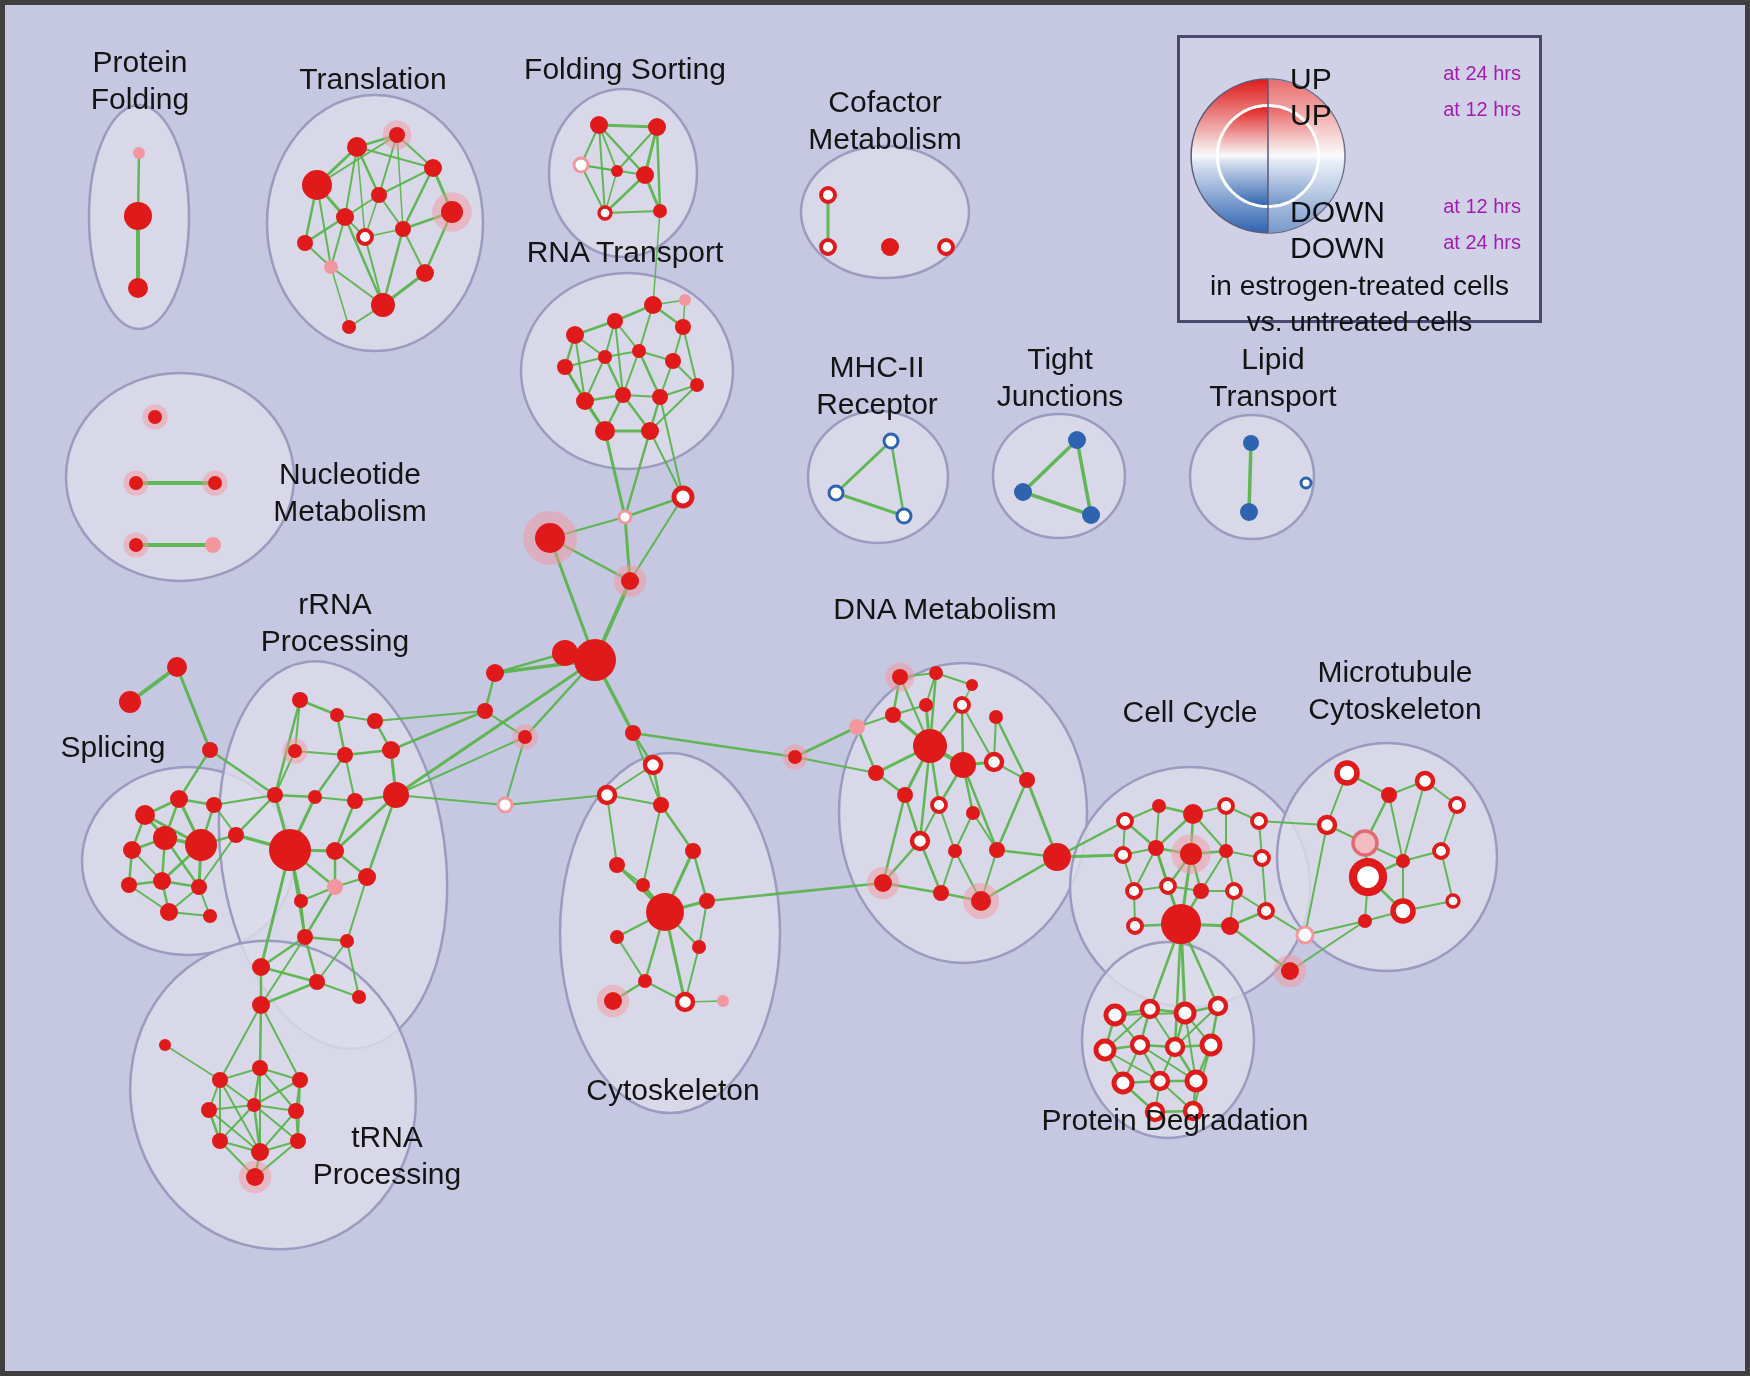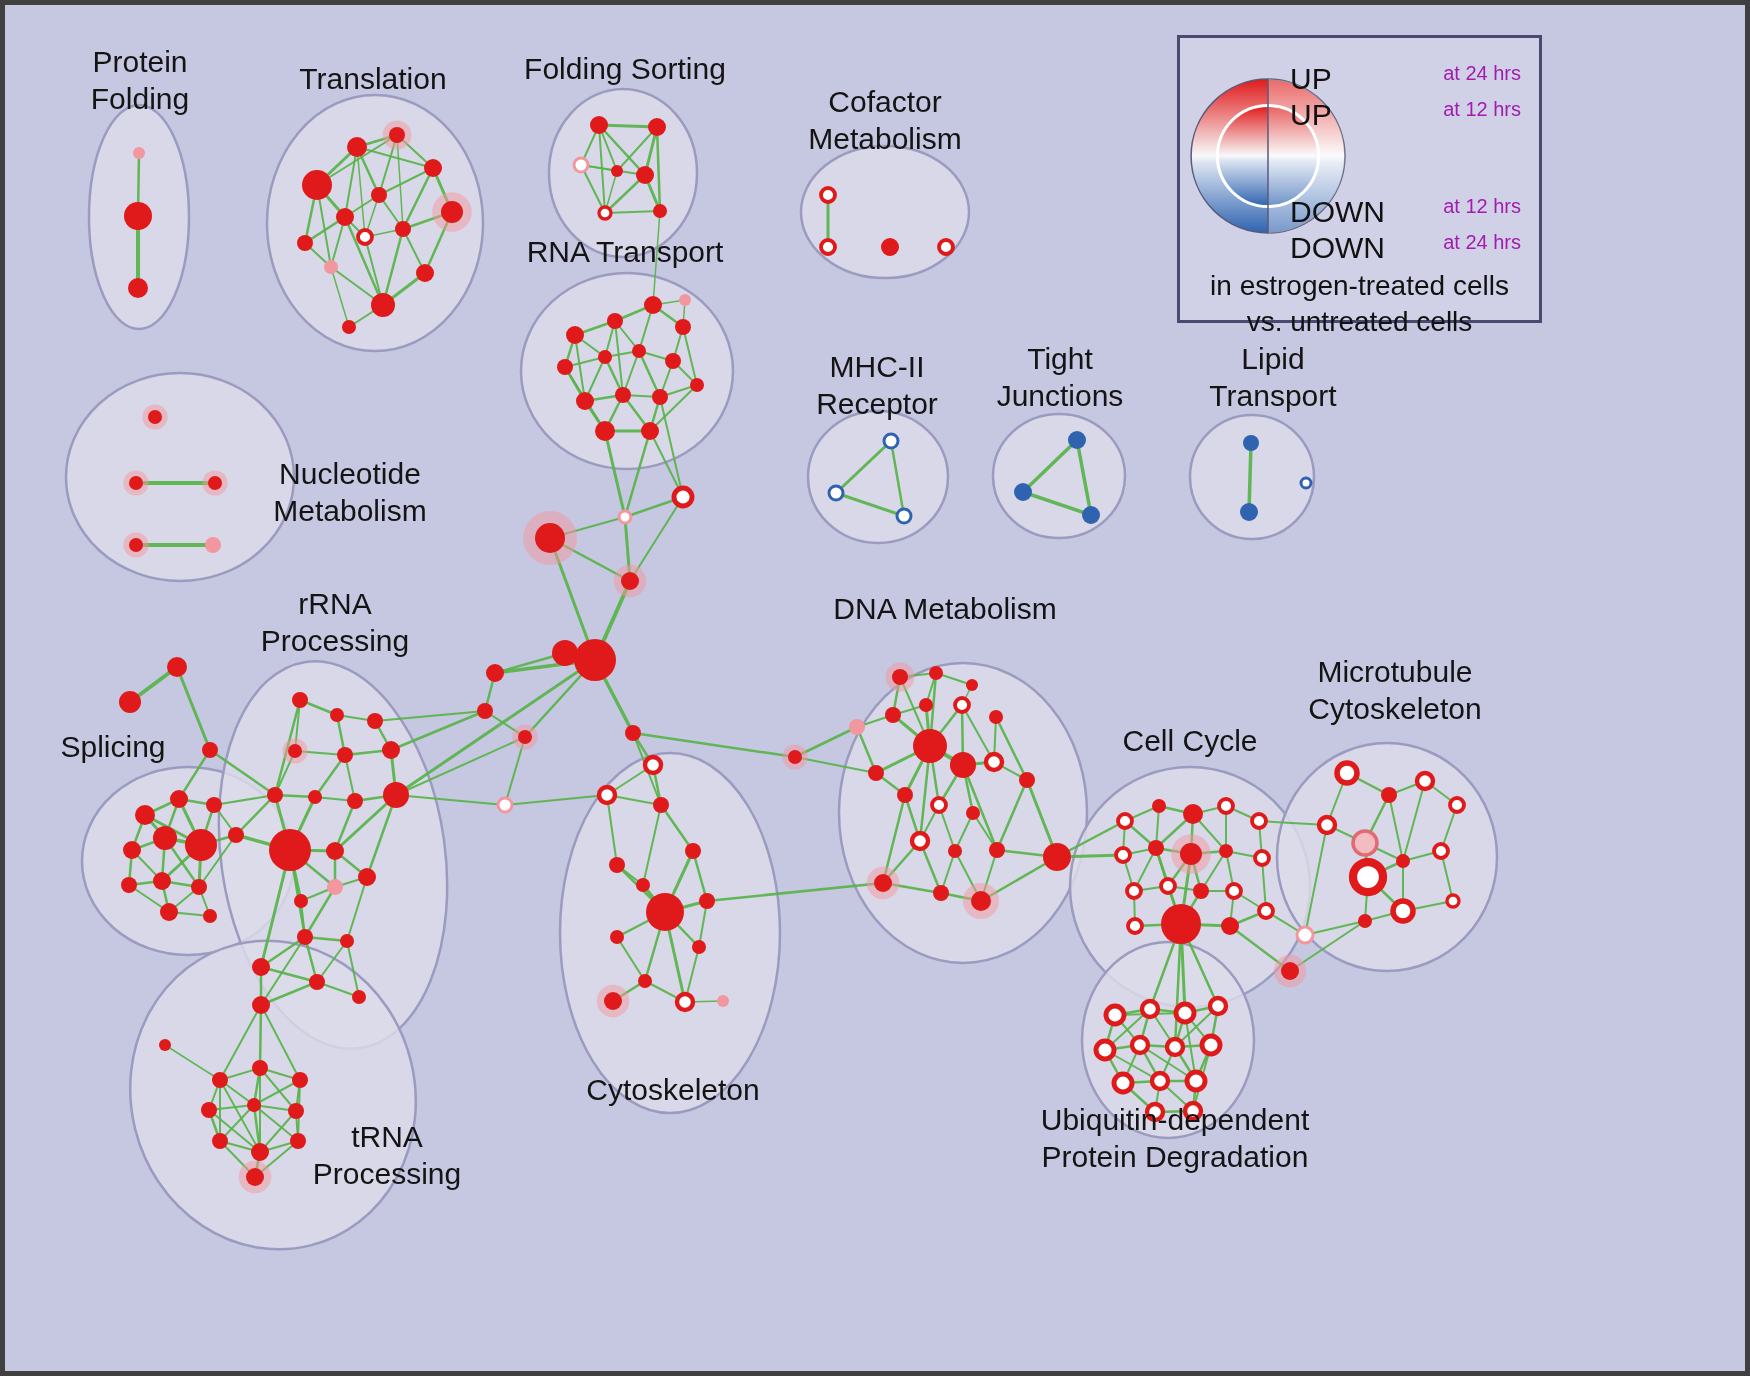--- a/index.html
+++ b/index.html
@@ -703,29 +703,28 @@
       <div class="cluster-label" style="left: 382px; top: 1113px;">
         <div>tRNA</div>
         <div>Processing</div>
       </div>
       <div class="cluster-label" style="left: 668px; top: 1066px;">
         <div>Cytoskeleton</div>
       </div>
       <div class="cluster-label" style="left: 940px; top: 585px;">
         <div>DNA Metabolism</div>
       </div>
-      <div class="cluster-label" style="left: 1185px; top: 717px;">
+      <div class="cluster-label" style="left: 1185px; top: 688px;">
         <div>Cell Cycle</div>
       </div>
       <div class="cluster-label" style="left: 1390px; top: 648px;">
         <div>Microtubule</div>
         <div>Cytoskeleton</div>
       </div>
       <div class="cluster-label" style="left: 1170px; top: 1096px;">
-        <div>Ubiquitin-dependent</div>
         <div>Protein Degradation</div>
       </div>
     </div>
 
   <div class="legend">
     <svg id="legend-circle" width="172" height="172" viewBox="0 0 170 170">
         <defs>
           <linearGradient id="updown" x1="0" y1="0" x2="0" y2="1">
             <stop offset="0" stop-color="#e01a1a"></stop>
             <stop offset="0.46" stop-color="#f6e9e9"></stop>

